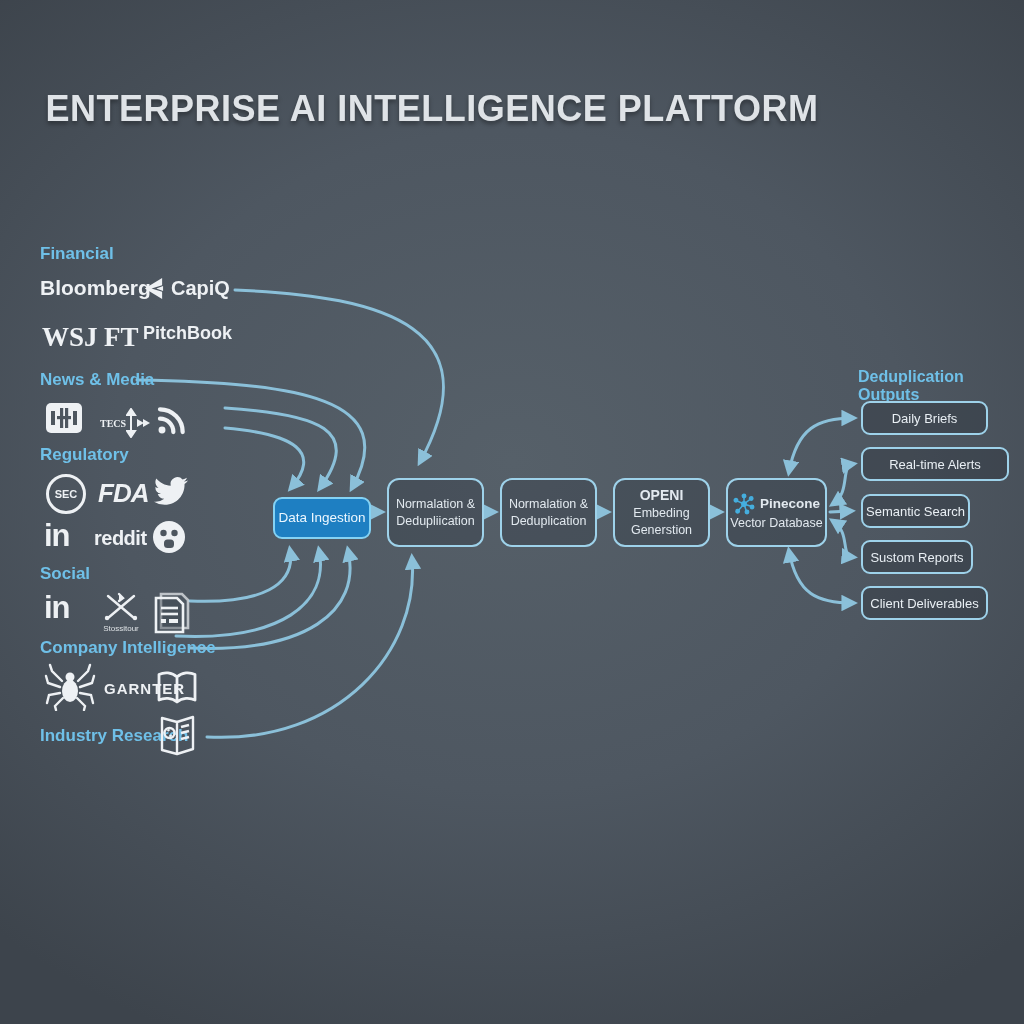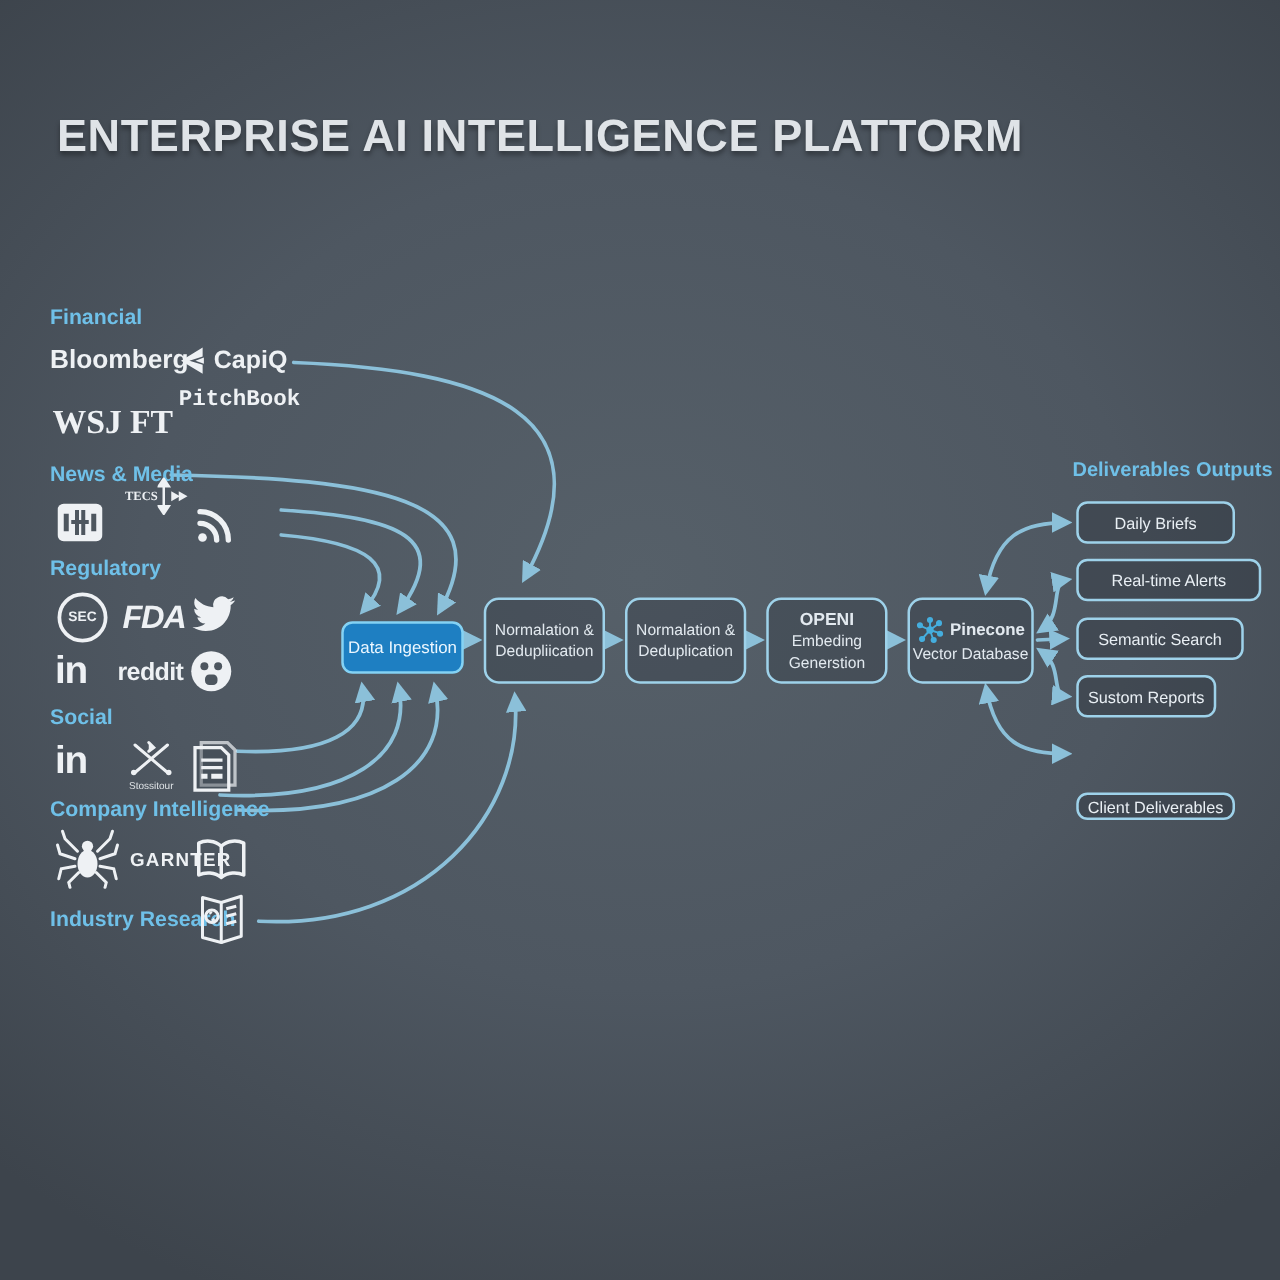--- a/index.html
+++ b/index.html
@@ -87,33 +87,33 @@
   <div class="abs" style="left:140px;top:276px;display:flex;align-items:center;gap:6px;">
     <svg width="25" height="25" viewBox="0 0 26 26">
       <path d="M23 2 L5 13 L23 24 L23 16.5 L12 13 L23 9.5 Z" fill="#eef1f4"></path>
       <path d="M24 10.5 L17 13 L24 15.5 Z" fill="#eef1f4"></path>
     </svg>
     <span class="logo b-capiq">CapiQ</span>
   </div>
 
   <div class="abs logo serif" style="left:42px;top:322px;">WSJ</div>
   <div class="abs logo serif" style="left:104px;top:322px;">FT</div>
-  <div class="abs logo b-pitch" style="left:143px;top:310px;font-family:Liberation Mono, monospace;">PitchBook</div>
+  <div class="abs logo b-pitch" style="left:143px;top:323px;">PitchBook</div>
 
   <div class="abs seclabel" style="left:40px;top:370px;">News &amp; Media</div>
 
   <svg class="abs" style="left:46px;top:402px;" width="36" height="32" viewBox="0 0 36 32">
     <rect x="0" y="1" width="36" height="30" rx="5" fill="#eef1f4"></rect>
     <rect x="5" y="9" width="4" height="14" fill="#4d565f"></rect>
     <rect x="27" y="9" width="4" height="14" fill="#4d565f"></rect>
     <rect x="14" y="6" width="3.2" height="20" fill="#4d565f"></rect>
     <rect x="19" y="6" width="3.2" height="20" fill="#4d565f"></rect>
     <rect x="11" y="14" width="14" height="3.2" fill="#4d565f"></rect>
   </svg>
-  <div class="abs" style="left:100px;top:382px;display:flex;align-items:center;">
+  <div class="abs" style="left:100px;top:408px;display:flex;align-items:center;">
     <span class="tecs">TECS</span>
     <svg width="26" height="30" viewBox="0 0 26 30">
       <g stroke="#eef1f4" stroke-width="2" fill="#eef1f4">
         <line x1="5" y1="6" x2="5" y2="24"></line>
         <path d="M5 1 L9 7 L1 7 Z"></path>
           <path d="M5 29 L9 23 L1 23 Z"></path>
         <path d="M11 11 L18 15 L11 19 Z" stroke="none"></path>
         <path d="M17 11 L24 15 L17 19 Z" stroke="none"></path>
       </g>
     </svg>
@@ -239,30 +239,30 @@
             <circle cx="16.5" cy="22.5" r="2"></circle>
             <circle cx="5.5" cy="21.5" r="2"></circle>
             <circle cx="3.5" cy="8.5" r="2"></circle>
         </g>
       </svg>
       <span>Pinecone</span>
     </div>
     <span>Vector Database</span>
   </div>
 
-  <div class="abs outlabel" style="left:858px;top:368px;">Deliverables Outputs</div>
+  <div class="abs outlabel" style="left:858px;top:368px;">Deduplication Outputs</div>
   <div class="abs outbox" style="left:861px;top:401px;width:127px;height:34px;">
       <span>Daily Briefs</span>
     </div>
   <div class="abs outbox" style="left:861px;top:447px;width:148px;height:34px;">
       <span>Real-time Alerts</span>
     </div>
-  <div class="abs outbox" style="left:861px;top:494px;width:134px;height:34px;">
+  <div class="abs outbox" style="left:861px;top:494px;width:109px;height:34px;">
       <span>Semantic Search</span>
     </div>
   <div class="abs outbox" style="left:861px;top:540px;width:112px;height:34px;">
       <span>Sustom Reports</span>
     </div>
-  <div class="abs outbox" style="left:861px;top:586px;width:127px;height:22px;margin-top:48px;">
+  <div class="abs outbox" style="left:861px;top:586px;width:127px;height:34px;">
       <span>Client Deliverables</span>
     </div>
 
 </div>
 
 </body></html>

